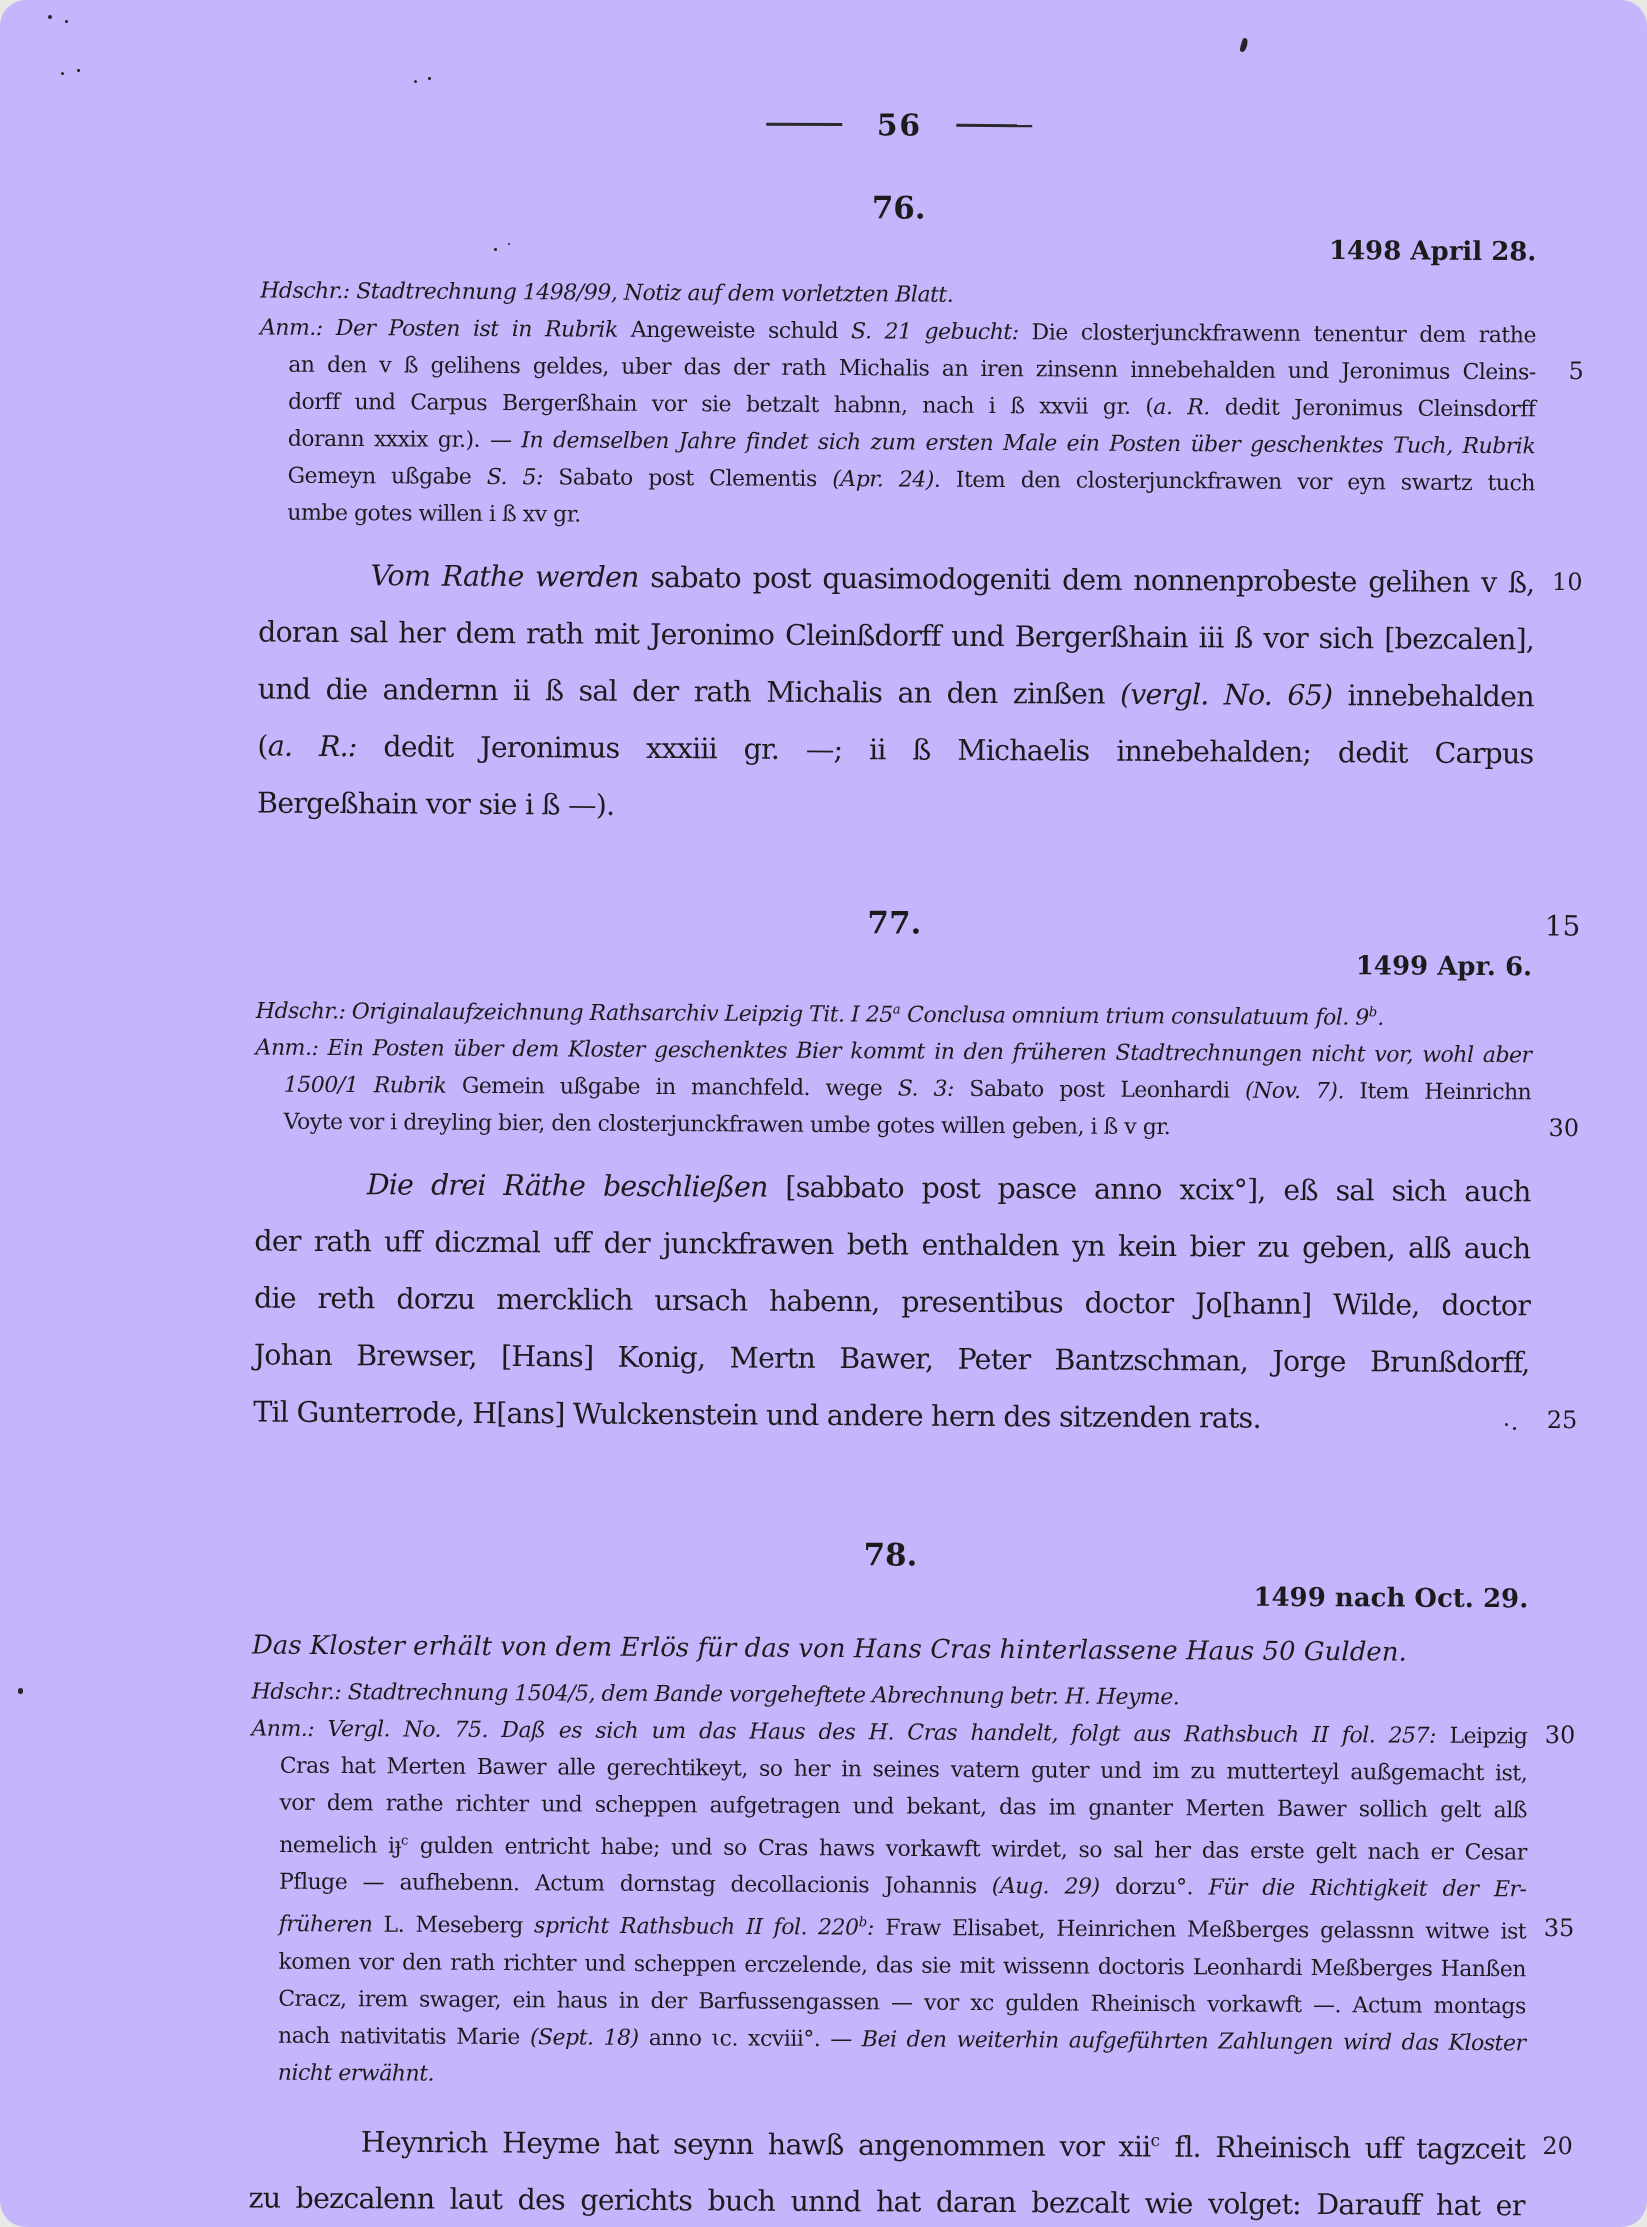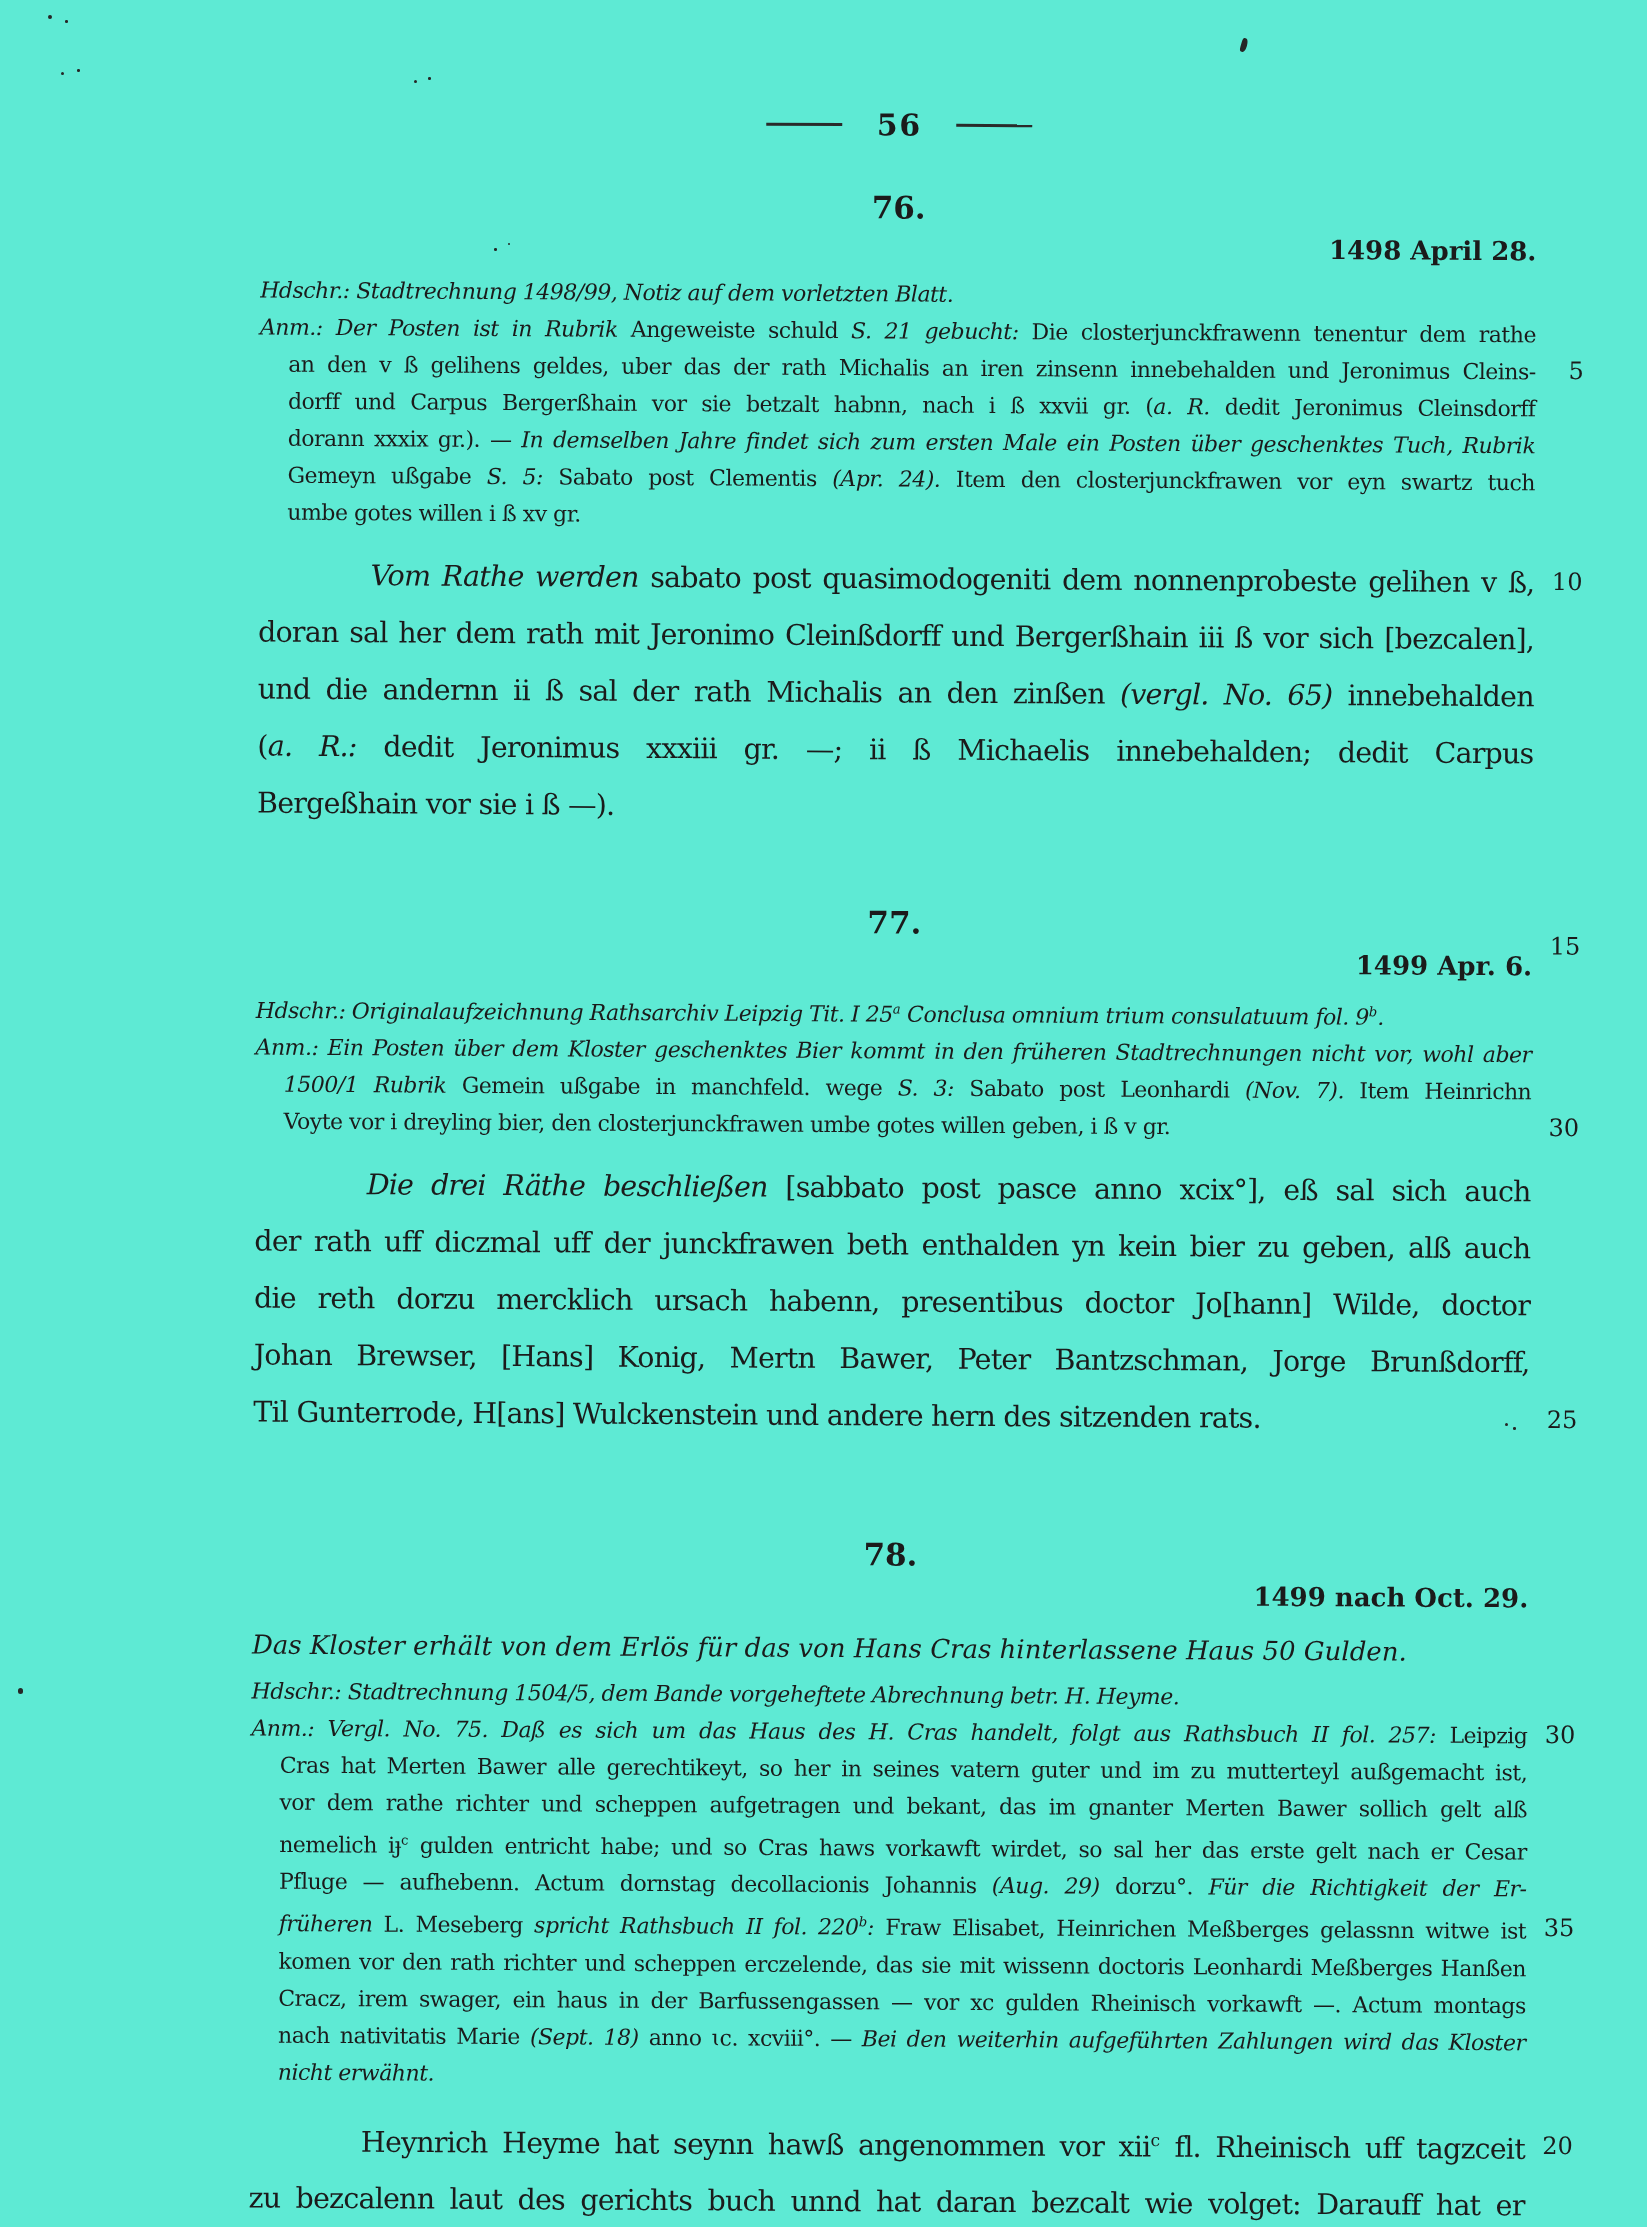--- a/index.html
+++ b/index.html
@@ -1,22 +1,23 @@
 <!DOCTYPE html>
 <html style="font-size:8.8px"><head>
 <meta charset="utf-8">
 <style>
   html,body{margin:0;padding:0;background:#e8e8e4;}
   .sheet{
     position:relative;
     width:1647px;height:2227px;
-    background:#5eead4;
+    background:#c4b5fd;
     color:#1b1b1b;
     font-family:"DejaVu Serif","Liberation Serif",serif;
     overflow:hidden;
+    border-radius:26px;
   }
   .tilt{
     position:absolute;inset:0;
     transform:rotate(0.35deg);
     transform-origin:50% 0;
   }
   
   .pagehead{
     position:absolute;top:108px;left:262px;width:1276px;
     display:flex;align-items:center;justify-content:center;gap:35px;
@@ -39,21 +40,21 @@
   .line.just{text-align:justify;text-align-last:justify;}
   .ind1{padding-left:28.5px;}
   .ind2{padding-left:112px;}
   .s-i{font-style:italic;}
   .s-sup{font-size:60%;vertical-align:super;letter-spacing:0;}
   .lnum{
     position:absolute;right:-48px;top:50%;transform:translateY(-50%);
     font-size:24px;font-weight:normal;font-style:normal;letter-spacing:0;
     text-align:left;
   }
-  .entryhead .lnum{font-size:24px;margin-top:20px;}
+  .entryhead .lnum{font-size:28px;}
   
   .speck{position:absolute;background:#262626;border-radius:50%;}
   .speck.mark{border-radius:40% 60% 60% 40%;}
 </style>
 </head>
 <body>
 
 <div class="sheet">
   <div class="tilt">
 

